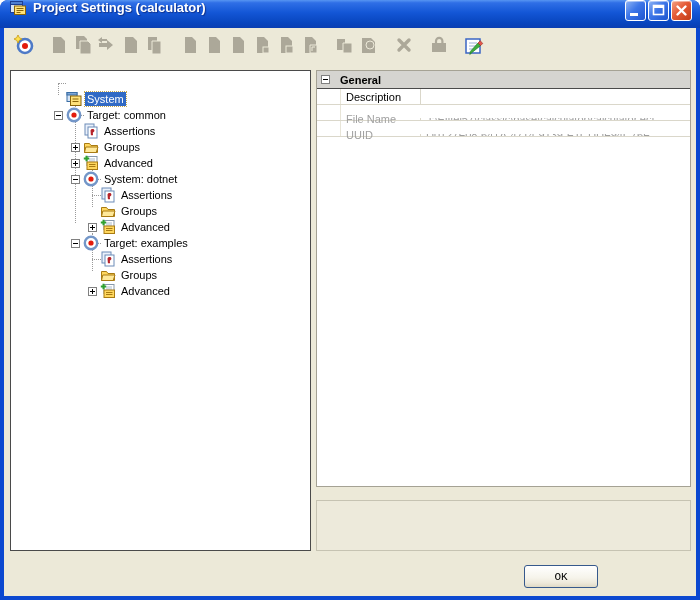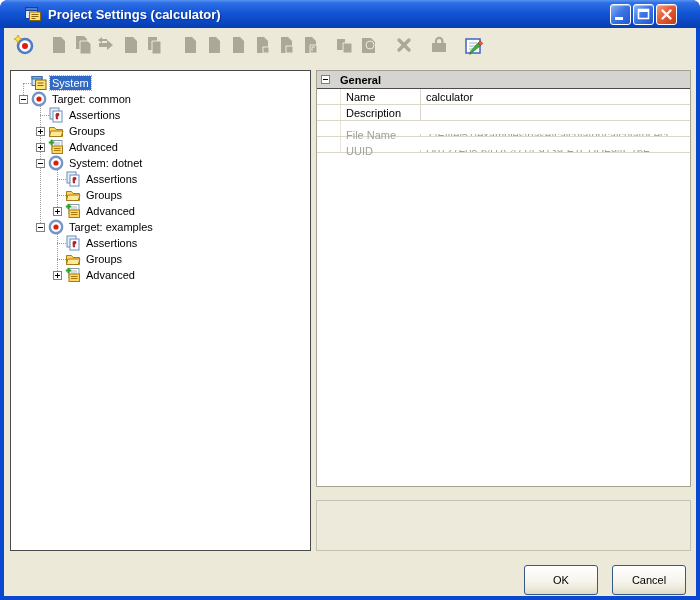--- a/index.html
+++ b/index.html
@@ -2,42 +2,42 @@
 <html><head>
 <meta charset="utf-8">
 <style>
   html,body{margin:0;padding:0;background:#fff;}
   body{width:700px;height:600px;overflow:hidden;font-family:"Liberation Sans",sans-serif;}
   .window{position:relative;width:700px;height:600px;background:#0B48D0;border-radius:8px 8px 0 0;overflow:hidden;}
 
   
   .titlebar{position:absolute;top:0;left:0;right:0;height:28px;border-radius:7px 7px 0 0;
     background:linear-gradient(180deg,#5795F2 0%,#2F6FE6 10%,#1356D6 45%,#0845BE 82%,#0A3EB2 100%);
-    display:flex;align-items:center;padding:0 23px;box-sizing:border-box;}
+    display:flex;padding:0 8px;box-sizing:border-box;}
   .app-icon{width:17px;height:16px;margin-left:2px;flex:0 0 auto;}
   .title-text{color:#fff;font-weight:bold;font-size:13px;text-shadow:1px 1px 1px #10328C;
     flex:1;margin-left:6px;white-space:nowrap;overflow:hidden;}
   .winbtn{width:21px;height:21px;border-radius:3px;border:1px solid #fff;margin-left:2px;
     display:flex;align-items:center;justify-content:center;flex:0 0 auto;box-sizing:border-box;
     box-shadow:inset 0 1px 0 rgba(255,255,255,.45);}
   .winbtn.min,.winbtn.max{background:linear-gradient(135deg,#8FB4F4 0%,#3D76E8 45%,#1E55CF 100%);}
   .winbtn.close{background:linear-gradient(135deg,#F3A183 0%,#E55B36 45%,#C23C16 100%);}
 
   
   .bodyarea{position:absolute;top:28px;left:4px;right:4px;bottom:4px;background:#ECE9D8;overflow:hidden;}
 
   
   .toolbar{position:absolute;top:0;left:0;right:0;height:38px;display:flex;align-items:center;padding-left:8px;}
   .tbtn{width:24px;height:24px;display:flex;align-items:center;justify-content:center;flex:0 0 auto;}
   .sep{width:11px;flex:0 0 auto;}
 
   
   .tree-panel{position:absolute;left:6px;top:42px;width:301px;height:481px;background:#fff;
     border:1px solid #4A4A4A;box-sizing:border-box;font-size:11px;color:#000;overflow:hidden;}
-  .tree-rows{position:relative;padding-top:4px;}
+  .tree-rows{position:relative;padding-top:20px;margin-left:35px;}
   .trow{display:flex;align-items:center;height:16px;position:relative;z-index:1;}
   .exp{box-sizing:border-box;width:9px;height:9px;border:1px solid #808080;background:#fff;position:relative;flex:0 0 auto;}
   .exp.minus::before,.exp.plus::before{content:"";position:absolute;left:1px;top:3px;width:5px;height:1px;background:#000;}
   .exp.plus::after{content:"";position:absolute;left:3px;top:1px;width:1px;height:5px;background:#000;}
   .exp.hid{visibility:hidden;border:none;}
   .ml0{margin-left:8px}.ml1{margin-left:25px}.ml2{margin-left:42px}
   .ticon{width:16px;height:16px;margin-left:3px;flex:0 0 auto;}
   .tlabel{margin-left:3px;padding:0 2px;white-space:nowrap;line-height:14px;}
   .tlabel.sel{background:#316AC5;color:#fff;outline:1px dotted #C9A84C;}
   .vg{position:absolute;width:0;border-left:1px dotted #9A9A9A;z-index:0;}
@@ -52,24 +52,24 @@
   .prow{display:flex;height:16px;box-sizing:border-box;border-bottom:1px solid #DAD7CA;align-items:stretch;}
   .pmargin{width:24px;flex:0 0 auto;border-right:1px solid #E8E5D8;box-sizing:border-box;}
   .plabel{width:80px;flex:0 0 auto;border-right:1px solid #DAD7CA;display:flex;align-items:center;
     padding-left:5px;box-sizing:border-box;white-space:nowrap;}
   .pvalue{flex:1;display:flex;align-items:center;padding-left:5px;white-space:nowrap;overflow:hidden;}
   .prow.muted .plabel,.prow.muted .pvalue{color:#A0A0A0;margin-top:13px;}
 
   
   .desc-box{position:absolute;left:312px;top:472px;width:375px;height:51px;background:#EDEADB;
     border:1px solid #C6C3B2;box-sizing:border-box;font-size:11px;color:#444;padding:3px 5px;}
-  .btn{position:absolute;top:537px;width:74px;height:30px;border:1px solid #36598C;border-radius:3px;
+  .btn{position:absolute;top:537px;width:74px;height:23px;border:1px solid #36598C;border-radius:3px;
     background:linear-gradient(180deg,#FFFFFF 0%,#F6F4EB 55%,#EDE9DB 80%,#DFD9C5 100%);
     font-size:11px;color:#000;display:flex;align-items:center;justify-content:center;box-sizing:border-box;
-    font-family:Liberation Sans, sans-serif;}
+    font-family:Liberation Mono, monospace;}
   .btn.ok{left:520px;}
   .btn.cancel{left:608px;}
 </style>
 </head>
 <body>
 
 <div class="window">
 
   <div class="titlebar">
     <span class="app-icon">
@@ -393,38 +393,32 @@
     </div>
 
     <div class="grid-panel">
       <div class="ghead">
         <span class="exp minus"></span>
         <span class="gtitle">General</span>
       </div>
 
       <div class="prow">
         <span class="pmargin"></span>
-        <span class="plabel">Name</span>
-        <span class="pvalue">calculator</span>
-      </div>
-      <div class="prow">
-        <span class="pmargin"></span>
         <span class="plabel">Description</span>
         <span class="pvalue"></span>
       </div>
       <div class="prow muted">
         <span class="pmargin"></span>
         <span class="plabel">File Name</span>
-        <span class="pvalue">J:\Eiffel57\examples\base\calculator\calculator.ecf</span>
+        <span class="pvalue">J:\Eiffel57\classic\base\calculator\calculator.ecf</span>
       </div>
       <div class="prow muted">
         <span class="pmargin"></span>
         <span class="plabel">UUID</span>
         <span class="pvalue">D0127F08-641A-4714-9139-E1CDDF94C76F</span>
       </div>
     </div>
 
     <div class="desc-box"></div>
 
     <div class="btn ok">OK</div>
-    <div class="btn cancel">Cancel</div>
   </div>
 </div>
 
 </body></html>

